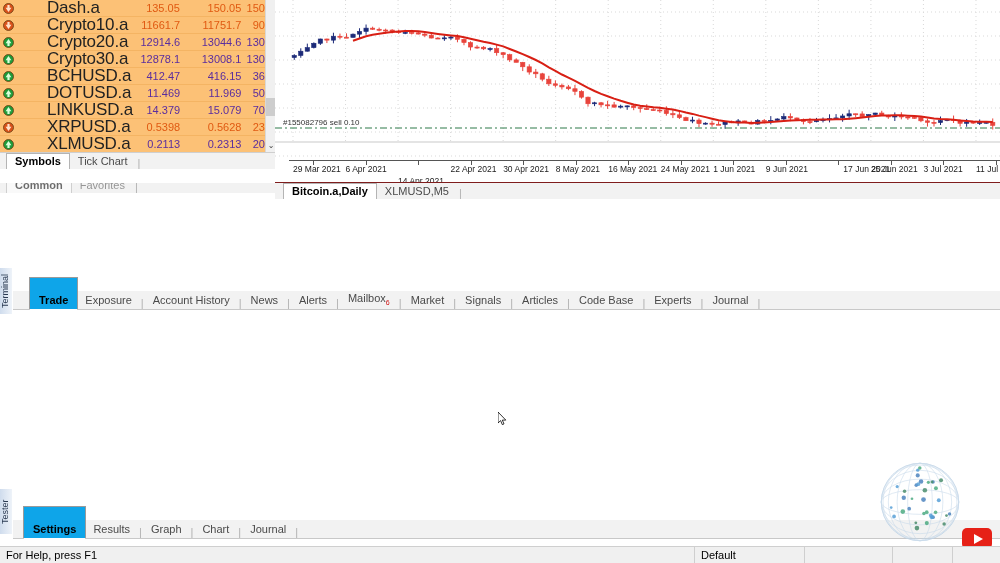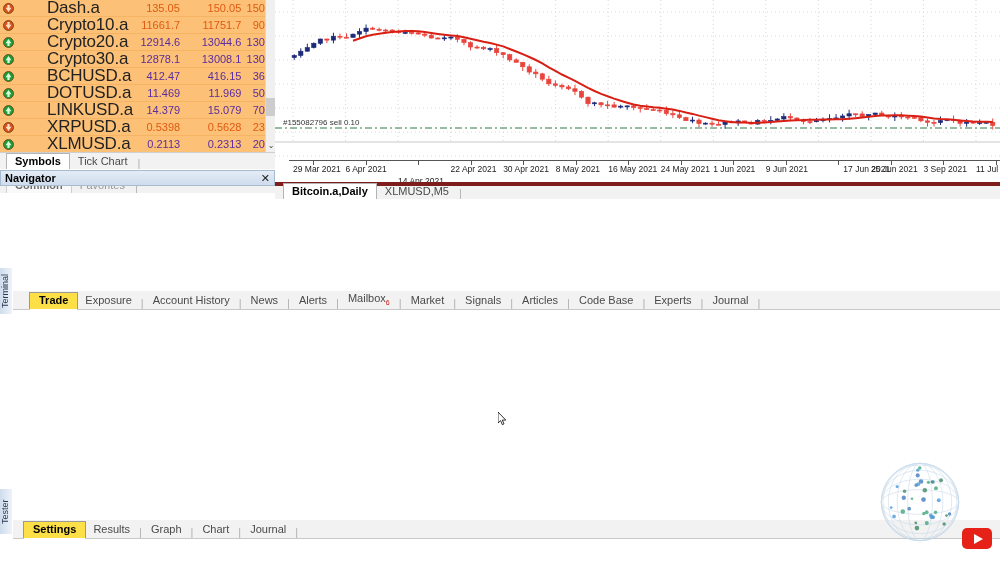--- a/index.html
+++ b/index.html
@@ -72,21 +72,21 @@
     position:absolute; left:289px; top:160px; width:725px; height:22px;
     background:#fff; border-top:1px solid #555;
   }
   .axis-lbl { position:absolute; top:3px; font-size:8.5px; color:#222; white-space:nowrap; }
   .axis-tick { position:absolute; top:0; width:1px; height:4px; background:#555; }
   #pos-label { position:absolute; font-size:8px; color:#333; white-space:nowrap; }
 
   
   #chart-tabs {
     position:absolute; left:275px; top:182px; width:725px; height:17px;
-    background:#f2f2f2; border-top:4px solid #7f1d1d; display:flex; align-items:flex-end;
+    background:#f2f2f2; border-top:1px solid #7f1d1d; display:flex; align-items:flex-end;
   }
 
   
   #terminal {
     position:absolute; left:0; top:199px; width:1000px; height:115px; background:#fff;
   }
   #term-vlabel {
     position:absolute; left:0; top:268px; width:12px; height:46px;
     writing-mode: vertical-rl; transform: rotate(180deg);
     font-size:9px; color:#2a3a52; text-align:center;
@@ -114,22 +114,22 @@
   #bal-icon { width:10px; height:10px; margin:0 5px 0 3px; background:#fff; border:1px solid #8a8a8a; position:relative;flex:none;}
   #bal-icon:after{content:"";position:absolute;left:2px;top:1px;width:5px;height:7px;background:#2a9c3a;clip-path:polygon(50% 0,100% 50%,70% 50%,70% 100%,30% 100%,30% 50%,0 50%);}
   .bal-seg { margin-right:9px; white-space:nowrap; }
 
   #term-tabs {
     position:absolute; left:13px; top:291px; width:987px; height:19px;
     background:#f2f2f2; border-bottom:1px solid #c8c8c8;
     display:flex; align-items:flex-end;
   }
   .ttab { font-size:11px; padding:1px 7px 3px 7px; color:#4a4a4a; }
-  .ttab.active { background:#fde047; border:1px solid #9a9a9a; border-bottom:1px solid #fff;
-                 color:#000; font-weight:bold; padding:1px 9px 3px 9px; position:relative; top:1px;}
+  .ttab.active { background:#0ea5e9; border:1px solid #9a9a9a; border-bottom:1px solid #fff;
+                 color:#000; font-weight:bold; padding:16px 9px 3px 9px; position:relative; top:1px;}
   .badge { font-size:7px; color:#d01010; vertical-align:sub; }
 
   
   #tester { position:absolute; left:0; top:314px; width:1000px; height:232px; background:#fff; }
   #tester-vlabel {
     position:absolute; left:0; top:489px; width:12px; height:45px;
     writing-mode: vertical-rl; transform: rotate(180deg);
     font-size:9px; color:#2a3a52; text-align:center;
     background: linear-gradient(to left,#cfdced,#eef3f9);
   }
@@ -282,24 +282,20 @@
       <div class="wtab"><span>Tick Chart</span></div>
       <span class="tabsep">|</span>
     </div>
 
   <div id="nav-ghost">
       <div style="width: 6px;"></div>
       <div class="wtab active"><span>Common</span></div>
       <div class="wtab"><span>Favorites</span></div>
       <span class="tabsep">|</span>
     </div>
-  <div id="navigator">
-    <div id="nav-title">Navigator</div>
-    <div id="nav-close">✕</div>
-  </div>
 
   <div id="chart-pane">
     <svg id="chart-canvas" width="725" height="160">
         <line x1="0" y1="12" x2="725" y2="12" stroke="#d9d9d9" stroke-width="1" stroke-dasharray="1 3"></line>
         <line x1="0" y1="36" x2="725" y2="36" stroke="#d9d9d9" stroke-width="1" stroke-dasharray="1 3"></line>
         <line x1="0" y1="60" x2="725" y2="60" stroke="#d9d9d9" stroke-width="1" stroke-dasharray="1 3"></line>
         <line x1="0" y1="84" x2="725" y2="84" stroke="#d9d9d9" stroke-width="1" stroke-dasharray="1 3"></line>
         <line x1="0" y1="108" x2="725" y2="108" stroke="#d9d9d9" stroke-width="1" stroke-dasharray="1 3"></line>
         <line x1="0" y1="132" x2="725" y2="132" stroke="#d9d9d9" stroke-width="1" stroke-dasharray="1 3"></line>
         <line x1="0" y1="156" x2="725" y2="156" stroke="#d9d9d9" stroke-width="1" stroke-dasharray="1 3"></line>
@@ -558,21 +554,21 @@
       <div class="axis-lbl" style="left: 371.754px;">24 May 2021</div>
       <div class="axis-tick" style="left: 444.29px;"></div>
       <div class="axis-lbl" style="left: 424.29px;">1 Jun 2021</div>
       <div class="axis-tick" style="left: 496.826px;"></div>
       <div class="axis-lbl" style="left: 476.826px;">9 Jun 2021</div>
       <div class="axis-tick" style="left: 549.362px;"></div>
       <div class="axis-lbl" style="left: 529.362px; margin-left: 25px;">17 Jun 2021</div>
       <div class="axis-tick" style="left: 601.899px;"></div>
       <div class="axis-lbl" style="left: 581.899px;">25 Jun 2021</div>
       <div class="axis-tick" style="left: 654.435px;"></div>
-      <div class="axis-lbl" style="left: 634.435px;">3 Sep 2021</div>
+      <div class="axis-lbl" style="left: 634.435px;">3 Jul 2021</div>
       <div class="axis-tick" style="left: 706.971px;"></div>
       <div class="axis-lbl" style="left: 686.971px;">11 Jul 2021</div>
     </div>
   <div id="chart-tabs">
       <div style="width: 8px;"></div>
       <div class="wtab active"><span>Bitcoin.a,Daily</span></div>
       <div class="wtab"><span>XLMUSD,M5</span></div>
       <span class="tabsep">|</span>
     </div>
 
@@ -711,14 +707,21 @@
       <circle cx="63.6823054125976" cy="27.33324035957082" r="1.6684550285339355" fill="#2b7a55" opacity="0.85"></circle>
       <circle cx="47.40036154173043" cy="19.75248732992843" r="2.3133328914642335" fill="#2e6fb3" opacity="0.85"></circle>
       <circle cx="57.64986495921775" cy="61.52106348597478" r="2.119598078727722" fill="#2f9e6d" opacity="0.85"></circle>
     </svg>
   <div id="yt"></div>
 
   <svg id="cursor" viewBox="0 0 9 14">
     <path d="M0,0 L0,11 L2.6,8.6 L4.3,12.6 L6,11.9 L4.3,8.1 L7.8,8.1 Z" fill="#fff" stroke="#000" stroke-width=".8"></path>
   </svg>
 
+  <div id="statusbar">
+    <div class="sb-seg" style="width:695px;">For Help, press F1</div>
+    <div class="sb-seg" style="width:110px;">Default</div>
+    <div class="sb-seg" style="width:88px;"></div>
+    <div class="sb-seg" style="width:60px;"></div>
+    <div class="sb-seg" style="flex:1;border-right:none;"></div>
+  </div>
 
 </div>
 
 </body></html>

